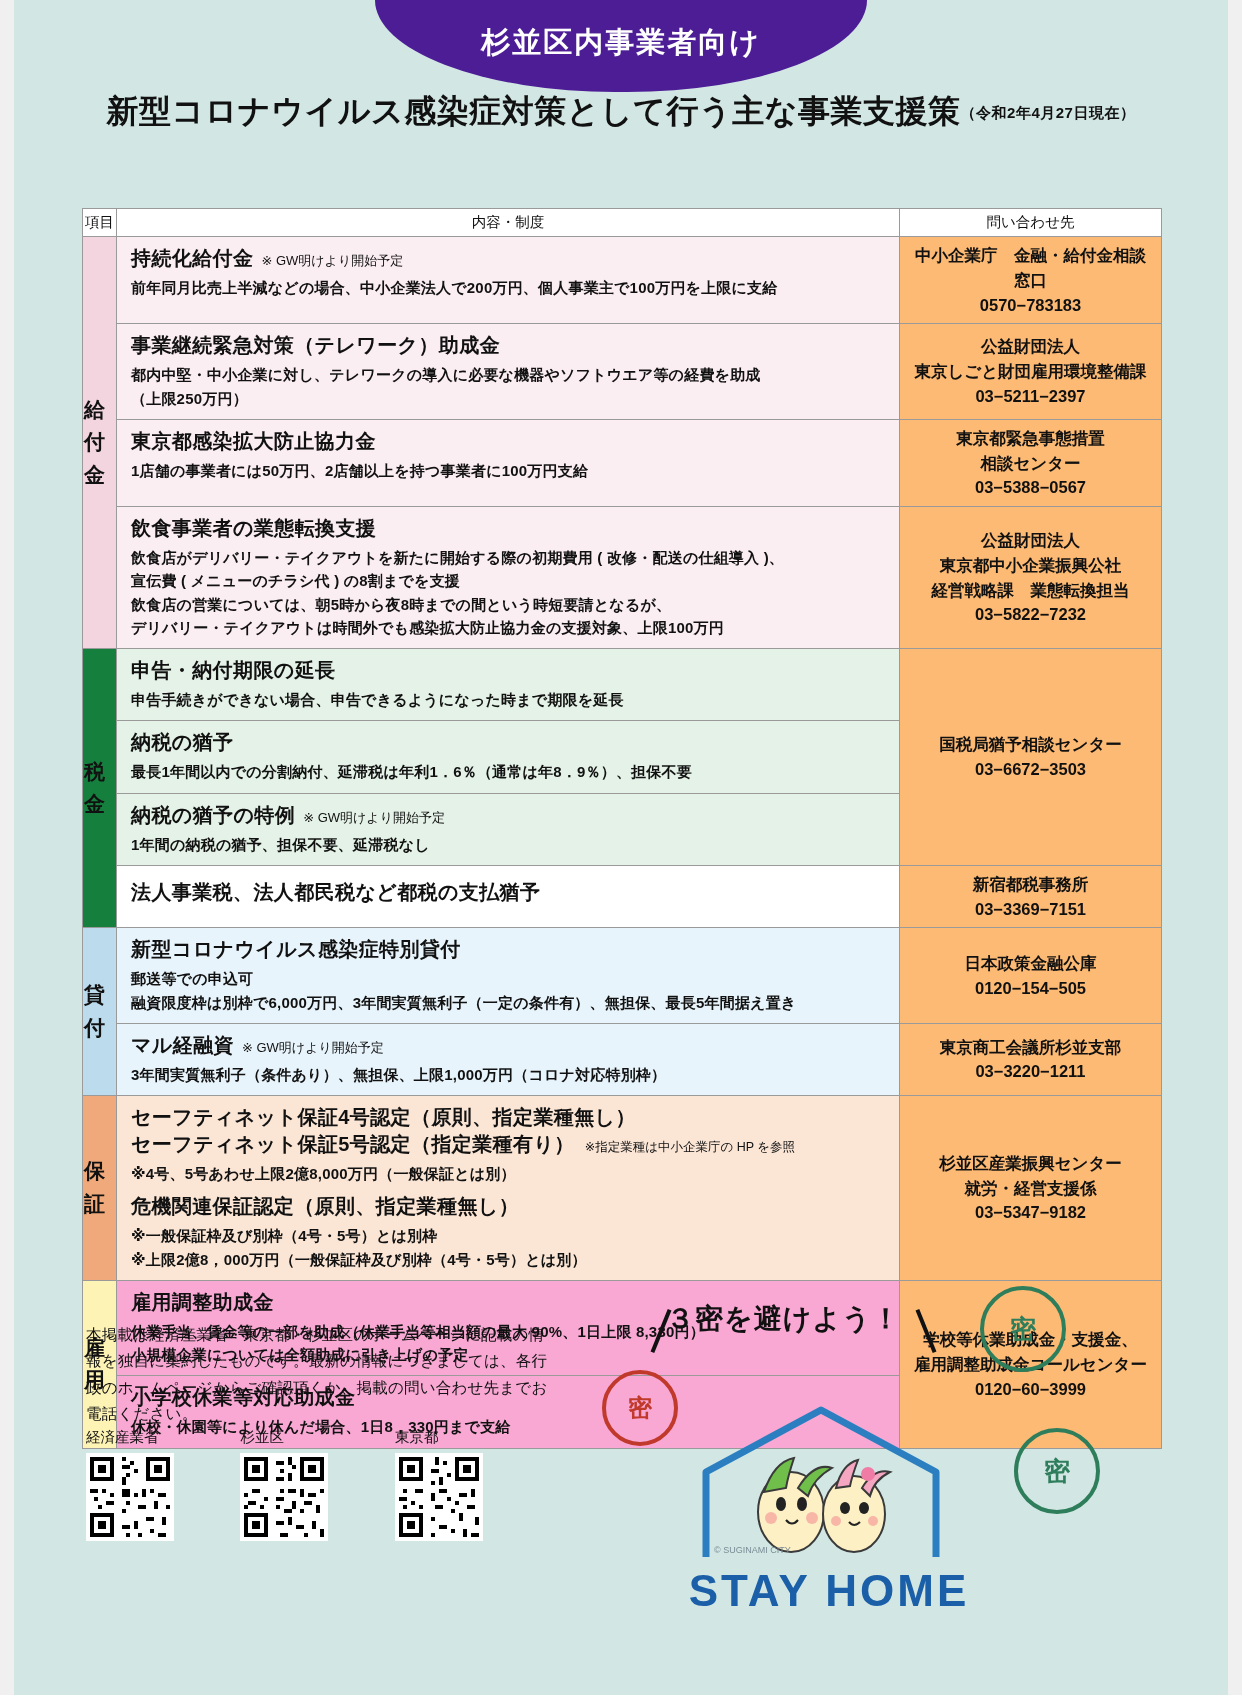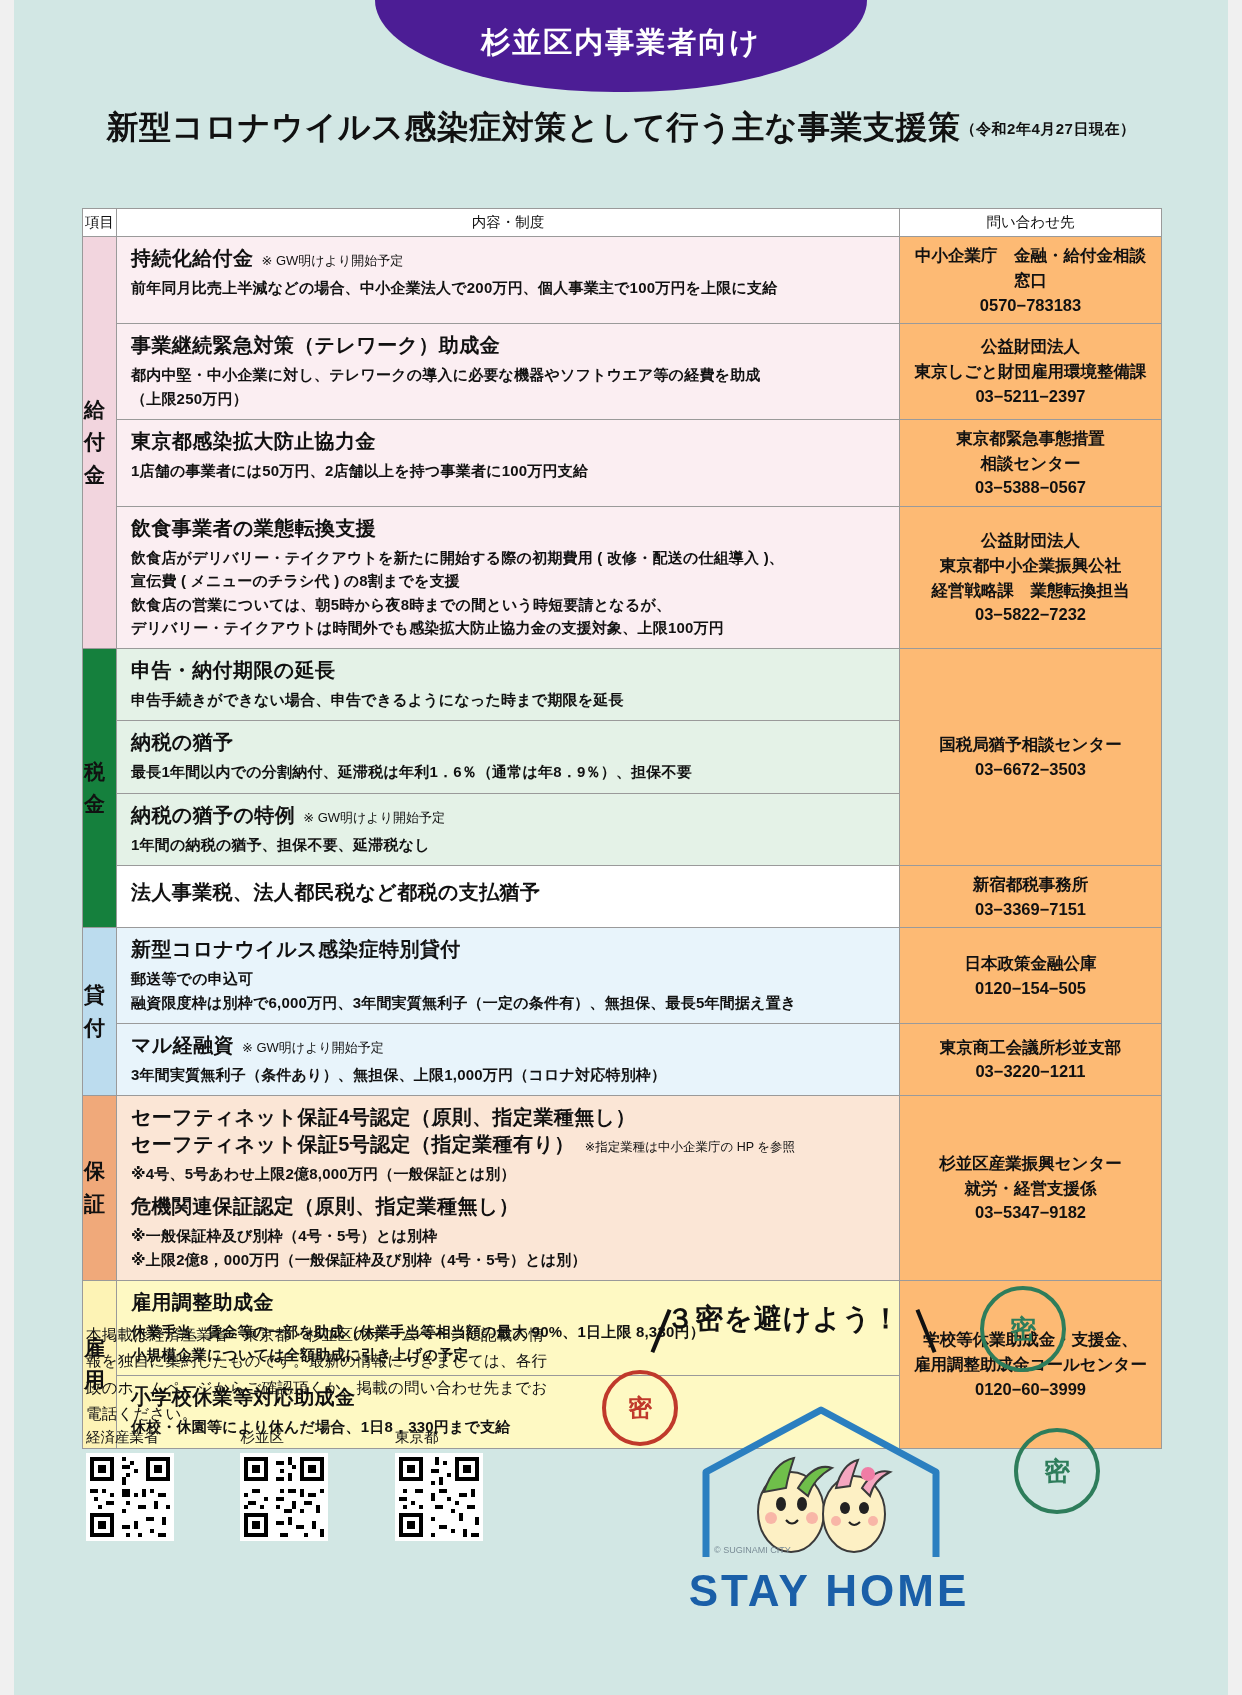--- a/index.html
+++ b/index.html
@@ -20,21 +20,21 @@
   .banner {
     position:absolute; left:50%; transform:translateX(-50%); top:0;
     width:492px; height:92px;
     background:#4c1d95;
     border-radius: 0 0 240px 240px / 0 0 92px 92px;
     color:#fff;
     display:flex; align-items:center; justify-content:center;
     font-size:29px; font-weight:bold; letter-spacing:2px;
     padding-bottom:6px;
   }
-  .headline-wrap { position:absolute; left:0; top:106px; width:100%; text-align:center; }
+  .headline-wrap { position:absolute; left:0; top:90px; width:100%; text-align:center; }
   .headline {
     font-size:32px; font-weight:bold; letter-spacing:0.5px; color:#111;
     display:inline-block;
   }
   .headline .asof { font-size:15px; font-weight:bold; vertical-align: 4px; }
   .issuer {
     position:absolute; right:104px; top:160px;
     font-size:18px; font-weight:bold; letter-spacing:1px;
   }
   
@@ -69,21 +69,21 @@
   .c-kyufu { background:#f2d5de; }
   .r-kyufu { background:#fbeef2; }
   .c-zei   { background:#15803d; }
   .r-zei   { background:#e4f2e7; }
   .r-zei-b { background:#ffffff; }
   .c-kashi { background:#bcdcee; }
   .r-kashi { background:#e8f4fb; }
   .c-hosho { background:#f0a97a; }
   .r-hosho { background:#fbe6d6; }
   .c-koyo  { background:#fdf3b5; }
-  .r-koyo  { background:#fef9c3;margin-left:40px; }
+  .r-koyo  { background:#f9a8d4;margin-left:40px; }
   
   .footnote {
     position:absolute; left:72px; top:1322px; width:470px;
     font-size:15.5px; line-height:1.7; letter-spacing:0.2px;
   }
   .qrs { position:absolute; left:72px; top:1428px; width:460px; }
   .qrbox { display:inline-block; width:150px; vertical-align:top; }
   .qrlabel { font-size:14.5px; margin-bottom:6px; }
   .qrimg { width:88px; height:88px; background:#fff; position:relative; }
   .slogan {

